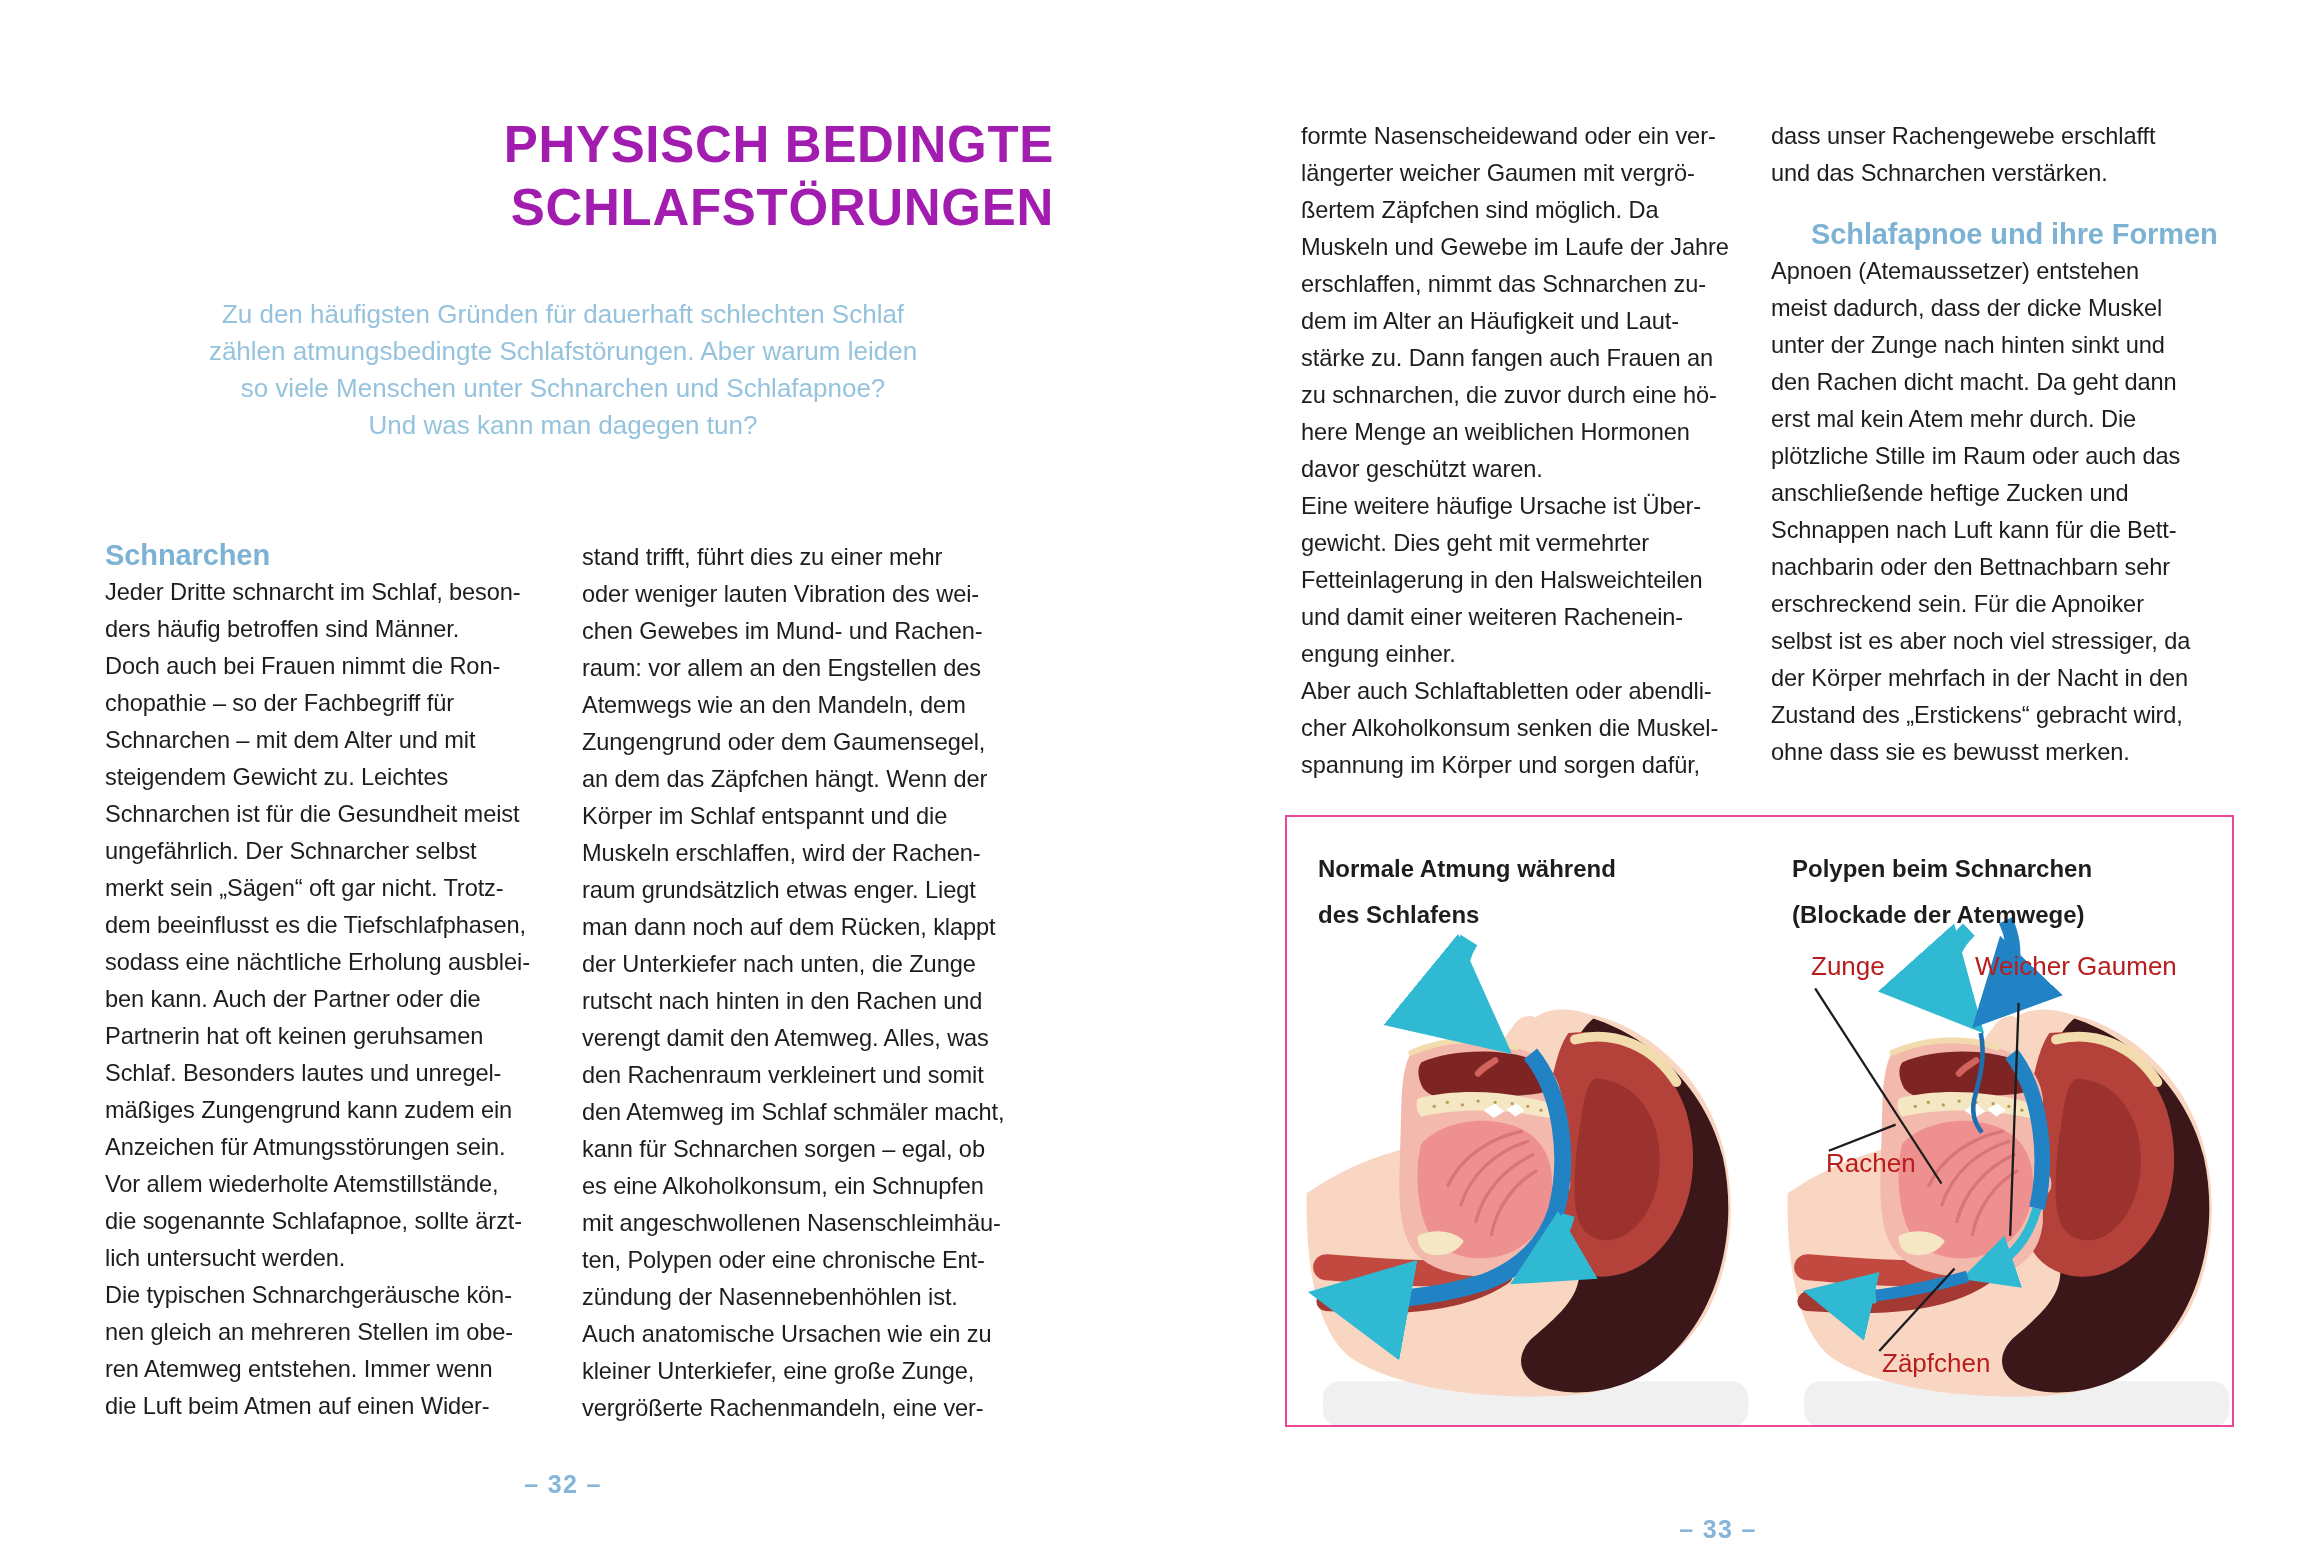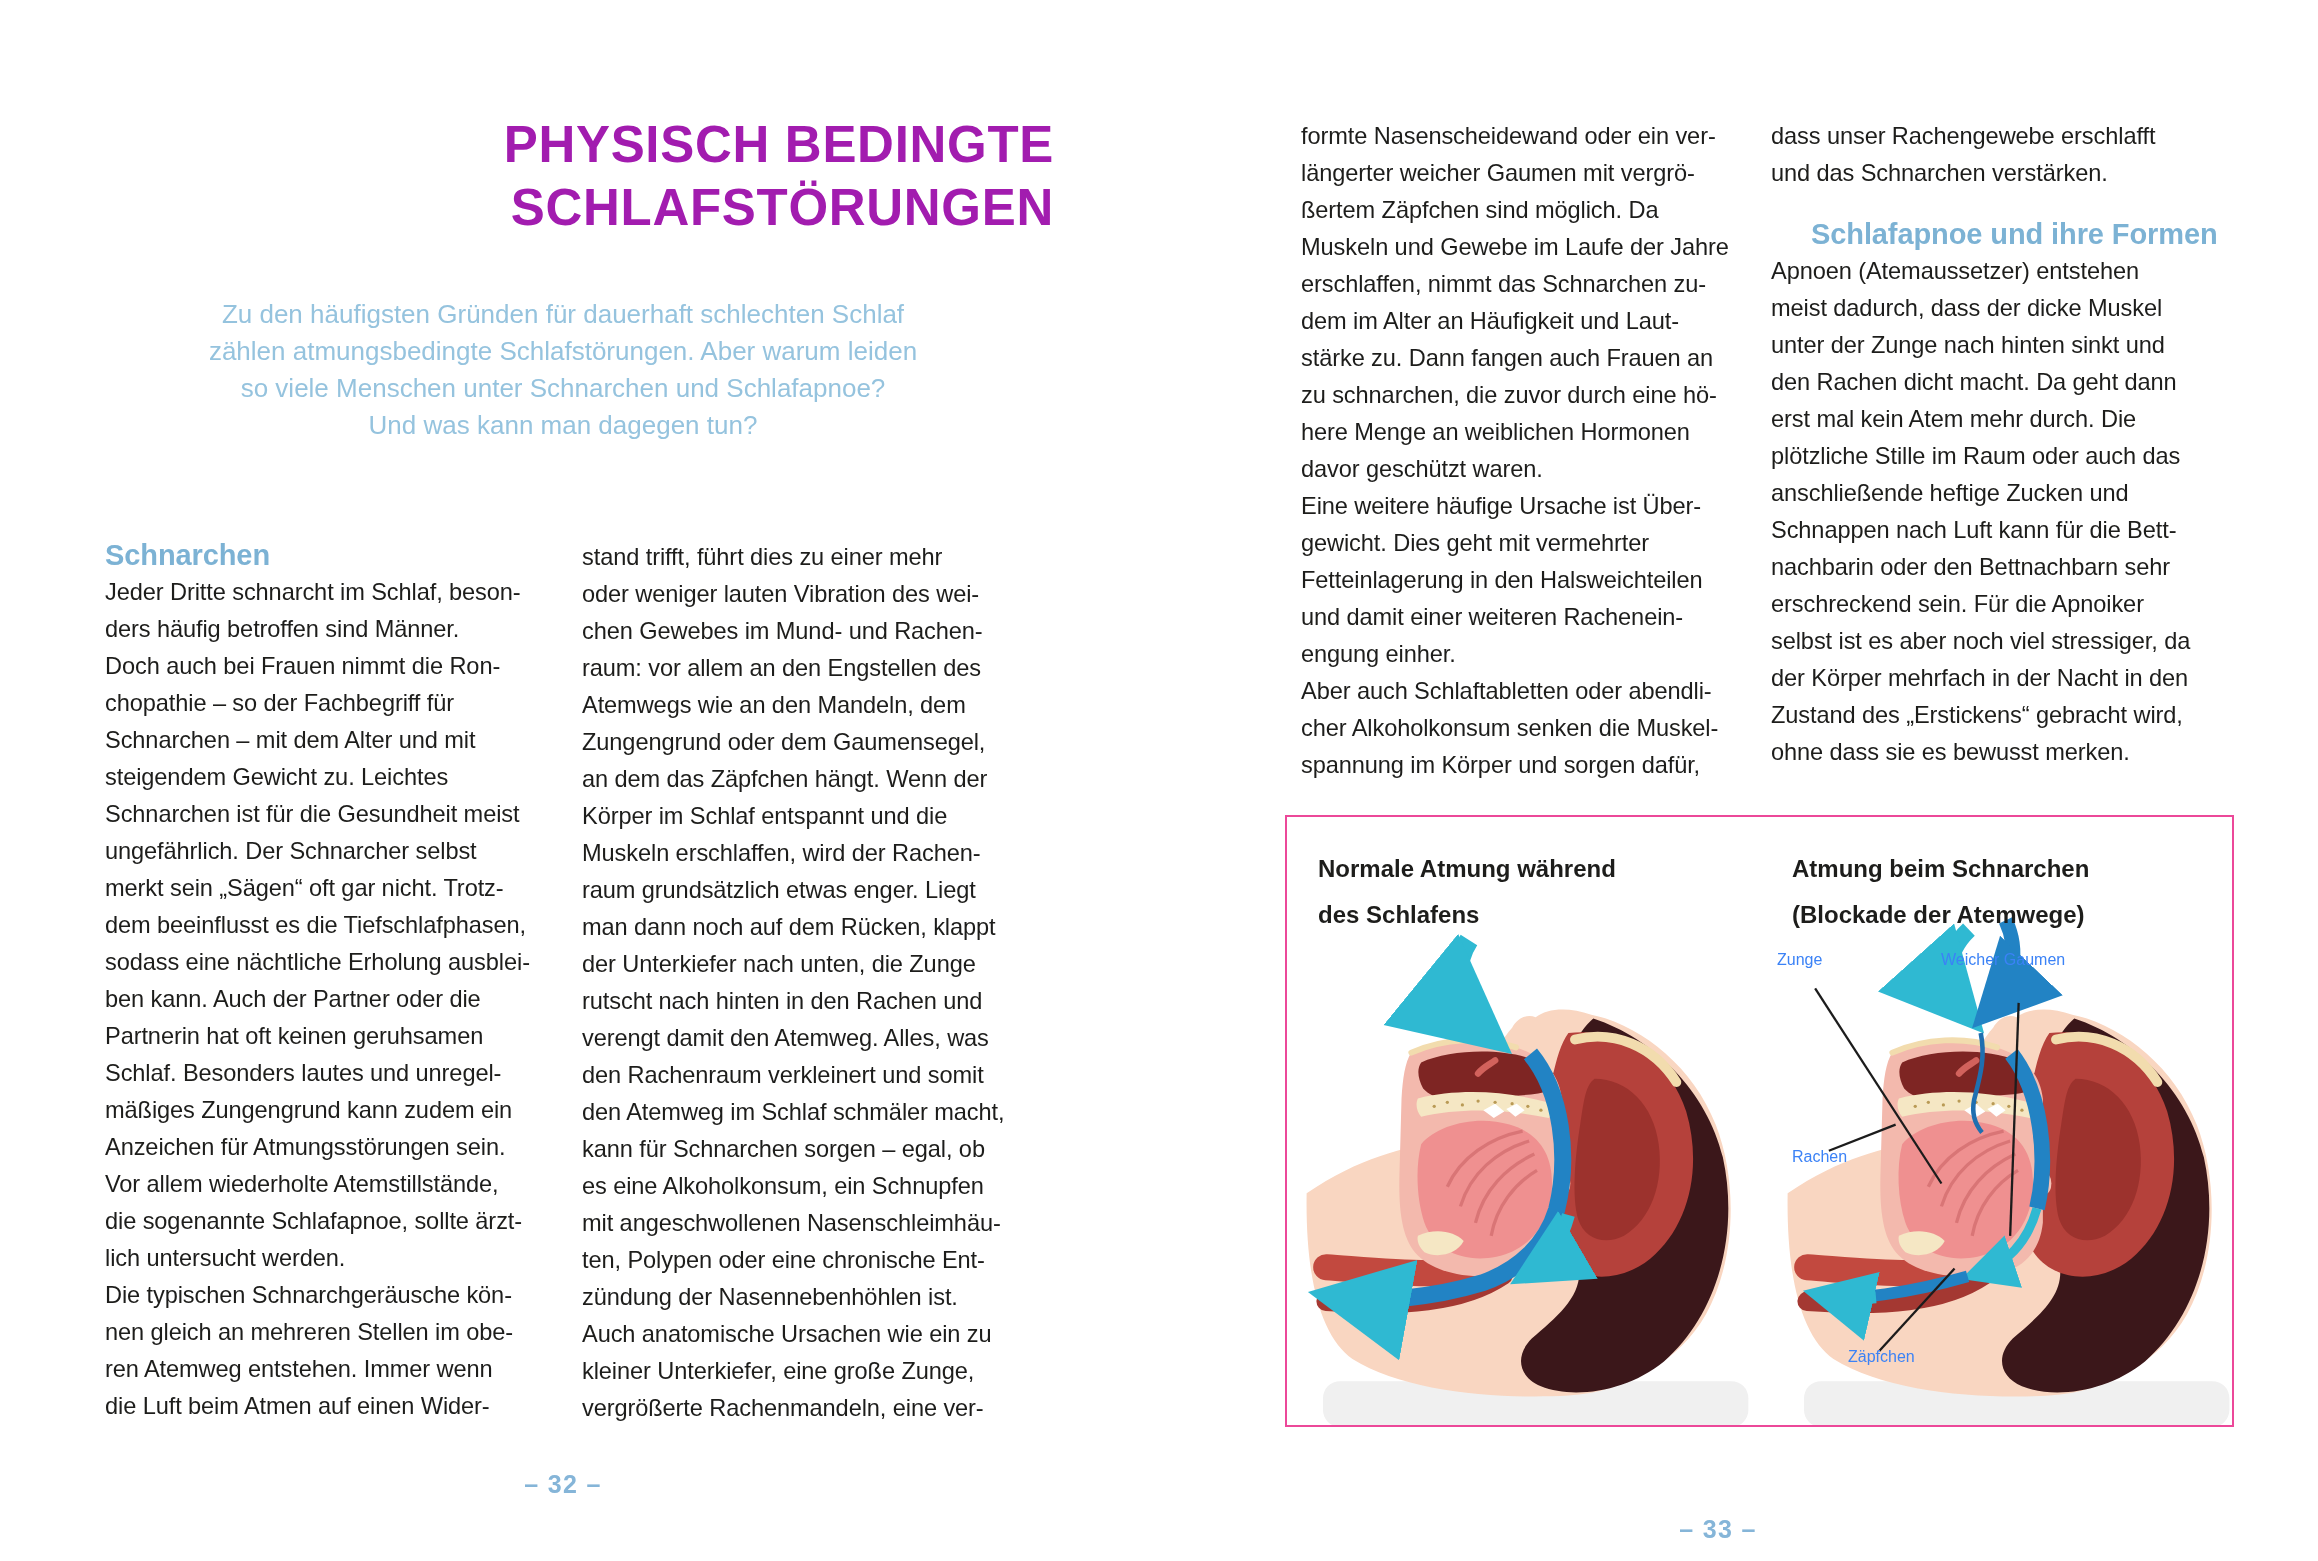--- a/index.html
+++ b/index.html
@@ -12,21 +12,21 @@
   .col{position:absolute;width:458px;font-size:23.6px;line-height:37px;letter-spacing:-0.1px;}
   .tline{white-space:nowrap;}
   .sec-heading{font-size:29px;font-weight:bold;color:#7cb2d4;height:37px;}
   .pagenum{position:absolute;top:1470px;width:916px;text-align:center;
            font-size:25px;font-weight:bold;color:#85b5d8;letter-spacing:1.3px;}
   .figure-box{position:absolute;left:1285px;top:815px;width:949px;height:612px;
               border:2px solid #ec4899;box-sizing:border-box;background:#fff;}
   .figure-box svg{position:absolute;left:0;top:0;}
   .fig-caption{position:absolute;width:419px;font-size:24px;font-weight:bold;
                line-height:46px;color:#1d1d1b;}
-  .fig-label{position:absolute;font-size:16px;color:#3b82f6;white-space:nowrap;}
+  .fig-label{position:absolute;font-size:26px;color:#b91c1c;white-space:nowrap;margin-left:34px;}
 </style>
 </head>
 <body>
 
 <div class="spread">
 
   <div class="title">
     <div>PHYSISCH BEDINGTE</div>
     <div>SCHLAFSTÖRUNGEN</div>
   </div>
@@ -243,21 +243,21 @@
           <path d="M 905,816 L 1020,690"></path>
         </g>
       </g>
     </svg>
 
     <div class="fig-caption" style="left:31px;top:29px;">
       <div>Normale Atmung während</div>
       <div>des Schlafens</div>
     </div>
     <div class="fig-caption" style="left:505px;top:29px;">
-      <div>Atmung beim Schnarchen</div>
+      <div>Polypen beim Schnarchen</div>
       <div>(Blockade der Atemwege)</div>
     </div>
 
     <div class="fig-label" style="left:490px;top:134px;">Zunge</div>
     <div class="fig-label" style="left:654px;top:134px;">Weicher Gaumen</div>
     <div class="fig-label" style="left:505px;top:331px;">Rachen</div>
     <div class="fig-label" style="left:561px;top:531px;">Zäpfchen</div>
   </div>
 
 </div>

